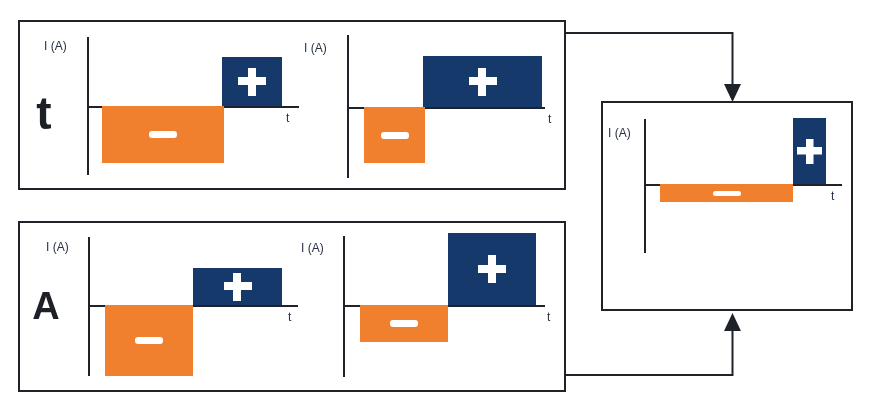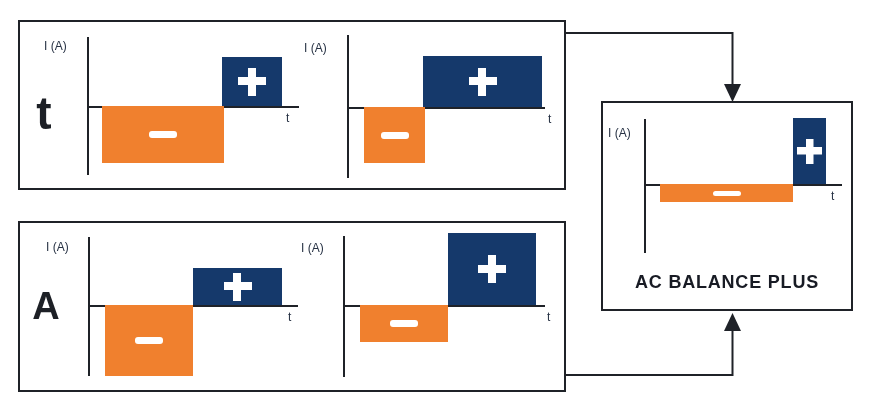--- a/index.html
+++ b/index.html
@@ -132,16 +132,15 @@
       <span class="axis-label" style="left:228px;top:86px">t</span>
       <div class="bars">
           <div class="bar negative" style="left: 57px; top: 81px; width: 133px; height: 18px;">
             <span class="sign minus" style="width: 28px; height: 5px;"></span>
           </div>
           <div class="bar positive" style="left: 190px; top: 15px; width: 33px; height: 66px;">
             <span class="sign plus" style="height: 25px; width: 25px;"></span>
           </div>
         </div>
     </div>
-    <div class="result-title" style="top:168px">AC BALANCE PLUS</div>
   </div>
 
 </div>
 
 </body></html>

